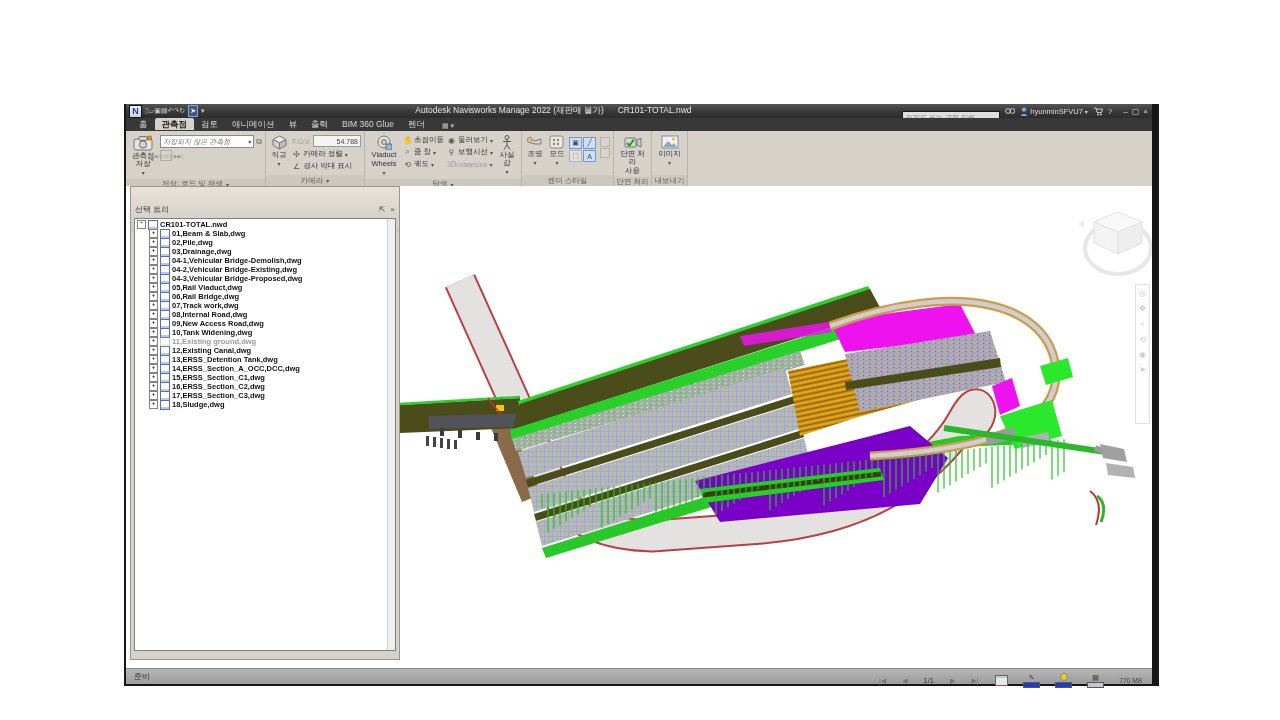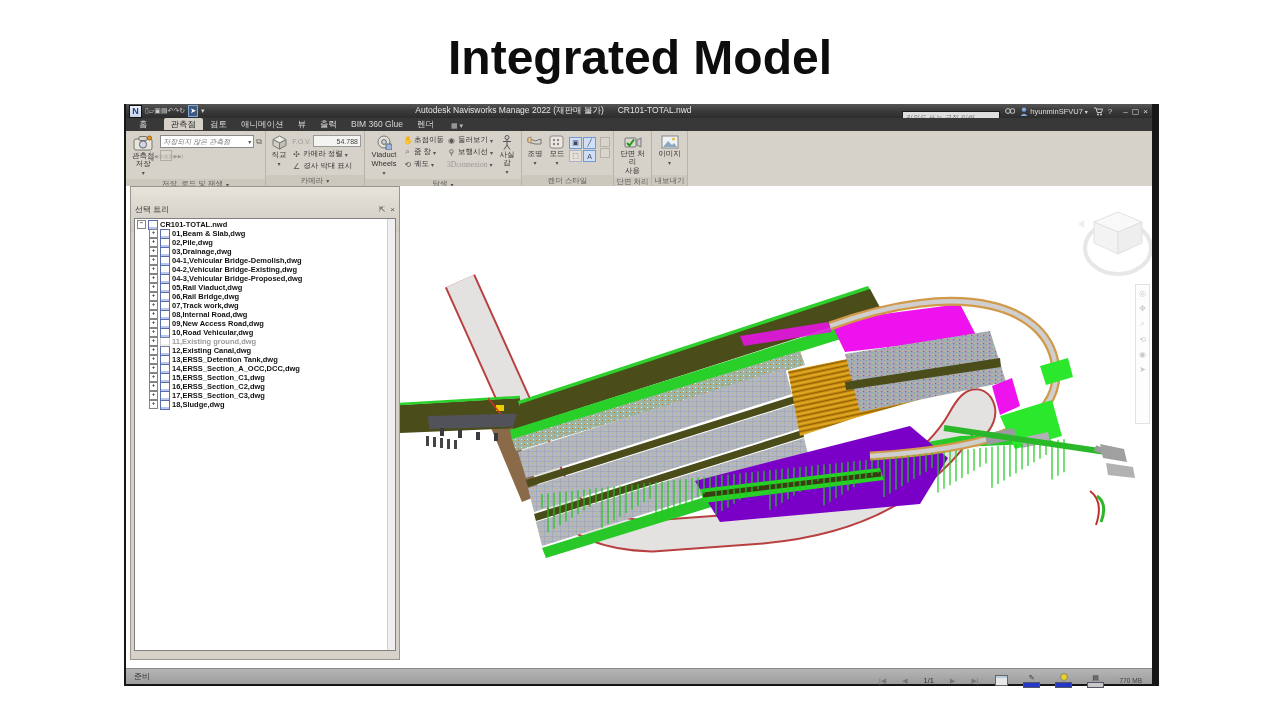--- a/index.html
+++ b/index.html
@@ -26,21 +26,21 @@
   .tb-right{display:flex;align-items:center;gap:5px;padding-right:4px;}
   .searchbox{width:92px;height:10px;background:#dfdfdf;border:1px solid #1c1c1c;color:#666;
     font-style:italic;font-size:7px;padding:0 2px;margin-top:12px;}
   .tb-ico{color:#cfcfcf;font-size:8px;display:flex;align-items:center;gap:2px;}
   .userchip{display:flex;align-items:center;gap:2px;color:#ddd;font-size:7.5px;}
   .winbtns{display:flex;gap:4px;margin-left:6px;color:#ddd;font-size:8px;}
 
   
   .tabrow{position:absolute;left:0;top:14px;width:100%;height:13px;background:#383838;display:flex;align-items:flex-end;padding-left:6px;box-sizing:border-box;}
   .tab{padding:1px 7px;color:#d8d8d8;font-size:8.5px;border-radius:2px 2px 0 0;cursor:default;}
-  .tab.active{background:#d6d2ca;color:#1d1d1d;font-weight:normal;margin-left:9px;}
+  .tab.active{background:#d6d2ca;color:#1d1d1d;font-weight:bold;}
   .media-ico{margin-left:10px;color:#bbb;font-size:7px;padding-bottom:1px;}
 
   
   .ribbon{position:absolute;left:0;top:27px;width:100%;height:55px;background:#d6d2ca;display:flex;}
   .rgroup{height:55px;border-right:1px solid #b8b4aa;display:flex;flex-direction:column;box-sizing:border-box;}
   .rbody{flex:1;display:flex;align-items:flex-start;padding:2px 3px;gap:3px;}
   .rlabel{height:11px;background:#ccc8be;color:#5c5c5c;font-size:7.5px;display:flex;align-items:center;justify-content:center;gap:3px;text-align:right;}
   .bigbtn{display:flex;flex-direction:column;align-items:center;justify-content:flex-start;width:34px;text-align:center;
     color:#333;font-size:7.5px;line-height:8px;gap:1px;padding-top:2px;}
   .bigbtn svg{display:block}
@@ -100,21 +100,20 @@
   .gauge{display:flex;flex-direction:column;align-items:center;gap:1px;width:16px;}
   .gauge .g-ic{font-size:7px;line-height:7px;color:#333;}
   .bulb{width:6px;height:6px;border-radius:50%;background:#e8d020;border:1px solid #887;}
   .bar{width:15px;height:4px;background:#2438c8;border:1px solid #556;}
   .mem{font-size:6.5px;color:#444;}
 </style>
 </head>
 <body>
 
 <div class="slide">
-  <div class="slide-title">Integrated Model</div>
 
   <div class="window">
 
     <div class="titlebar">
       <div class="qat">
         <div class="nlogo">N</div>
         <span class="qat-ico"><span class="qbtn">▯</span><span class="qbtn">▱</span><span class="qbtn">▣</span><span class="qbtn">▤</span><span class="qbtn">↶</span><span class="qbtn">↷</span><span class="qbtn">↻</span></span>
         <span class="qbtn sel">➤</span>
         <span class="qbtn">▾</span>
       </div>
@@ -438,21 +437,21 @@
               <span>08,Internal Road,dwg</span>
             </div>
               <div class="trow child">
               <span class="exp">+</span>
               <span class="dwgico"></span>
               <span>09,New Access Road,dwg</span>
             </div>
               <div class="trow child">
               <span class="exp">+</span>
               <span class="dwgico"></span>
-              <span>10,Road Vehicular,dwg</span>
+              <span>10,Tank Widening,dwg</span>
             </div>
               <div class="trow child disabled">
               <span class="exp">+</span>
               <span class="dwgico"></span>
               <span>11,Existing ground,dwg</span>
             </div>
               <div class="trow child">
               <span class="exp">+</span>
               <span class="dwgico"></span>
               <span>12,Existing Canal,dwg</span>

